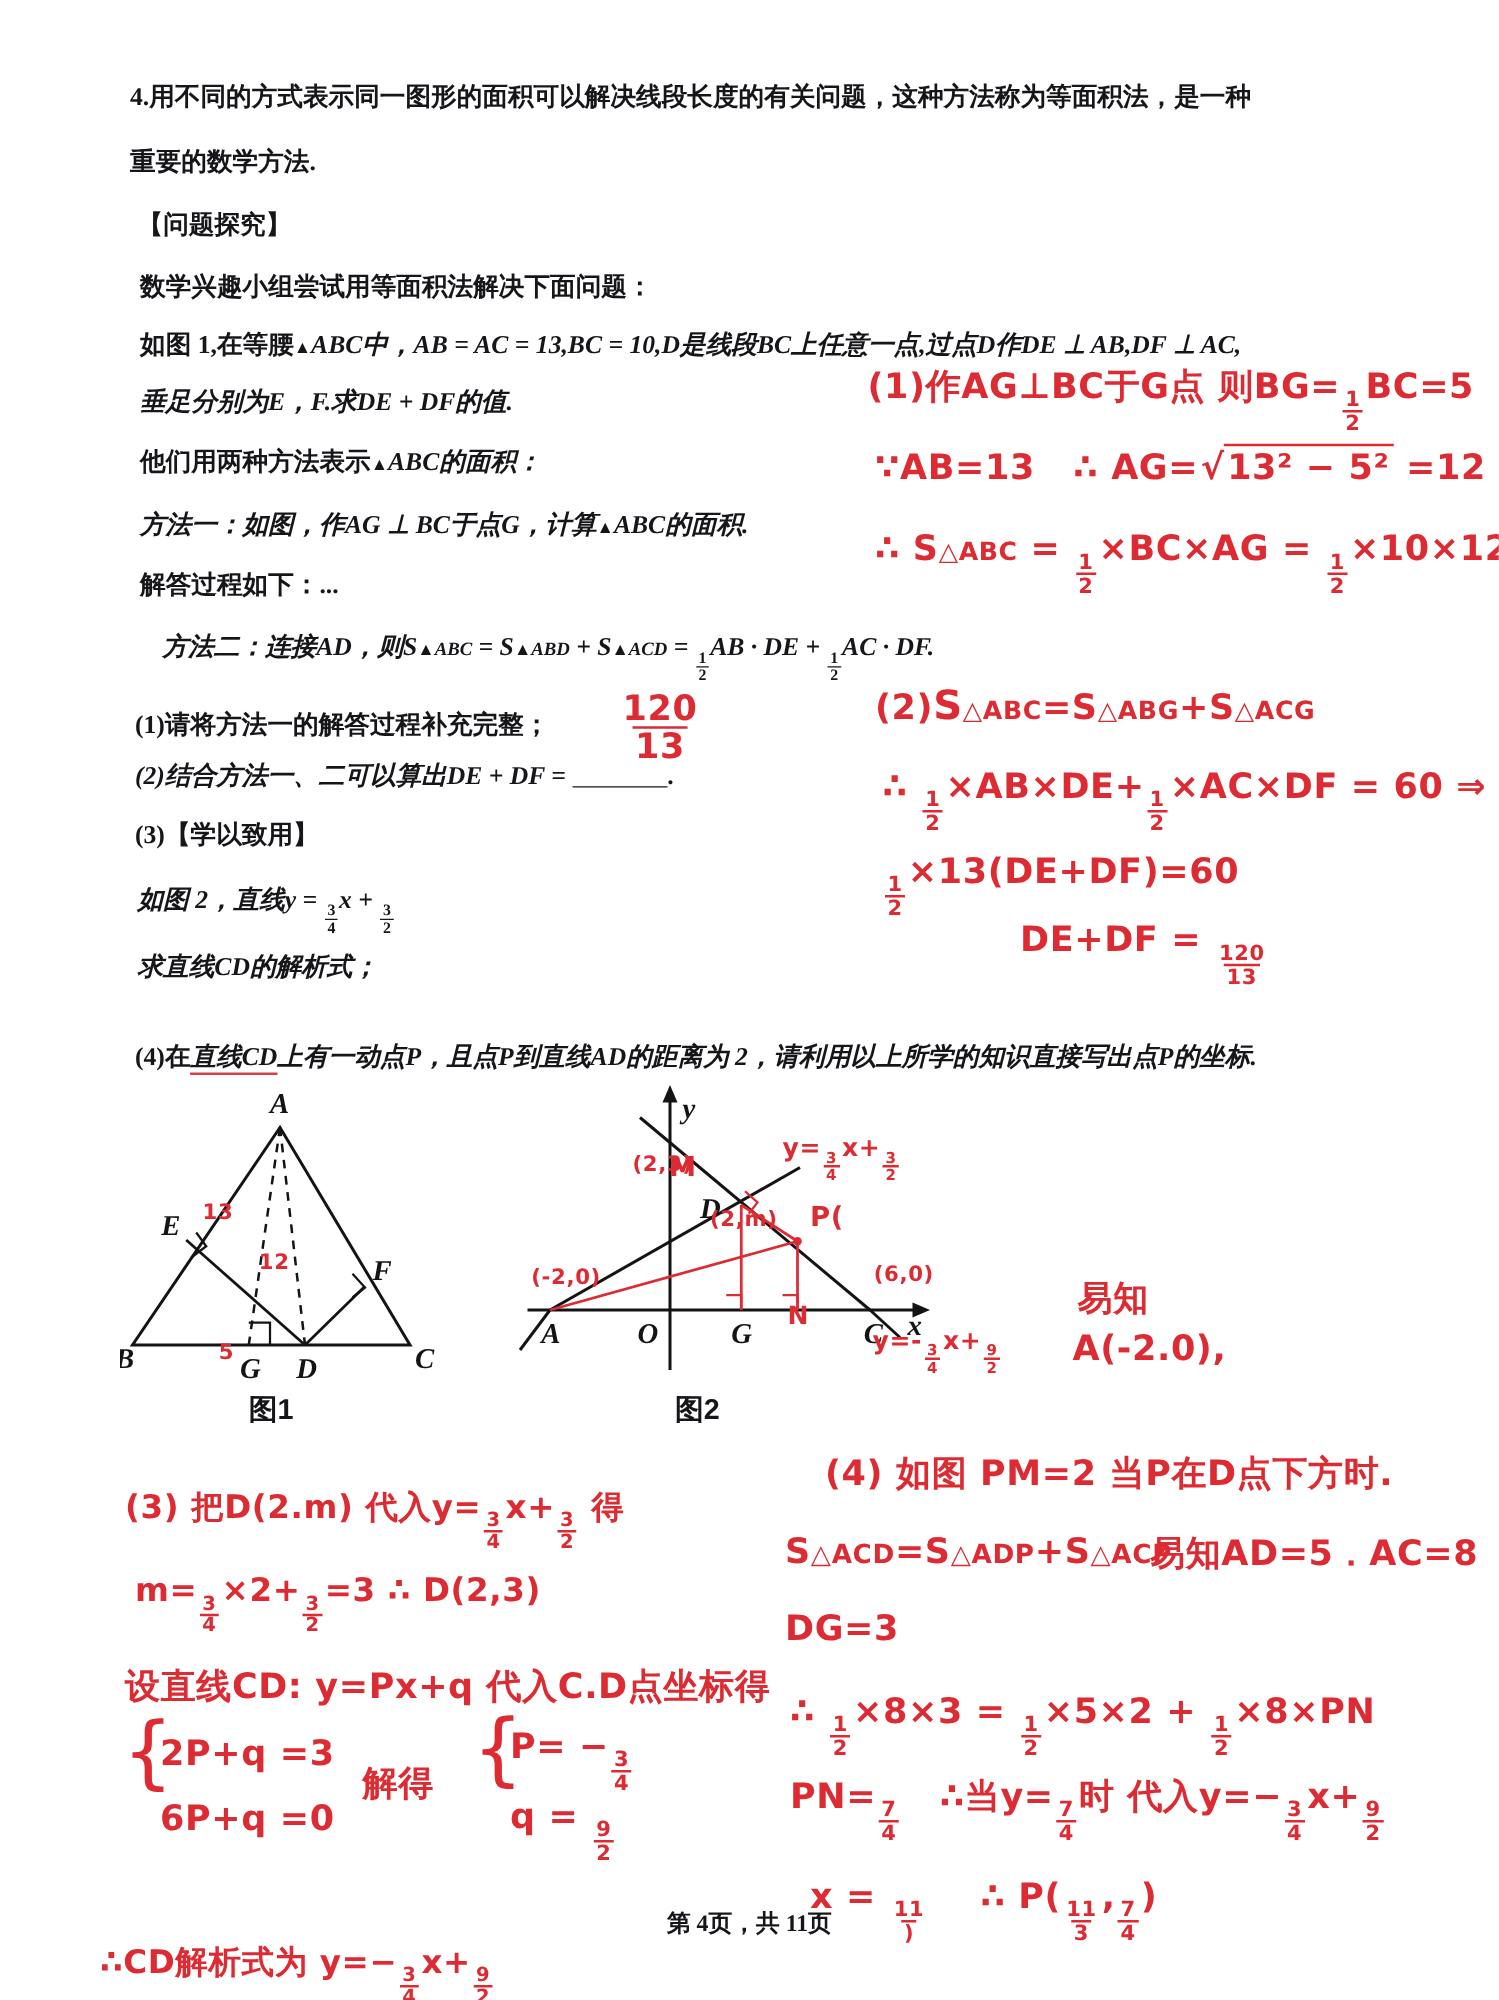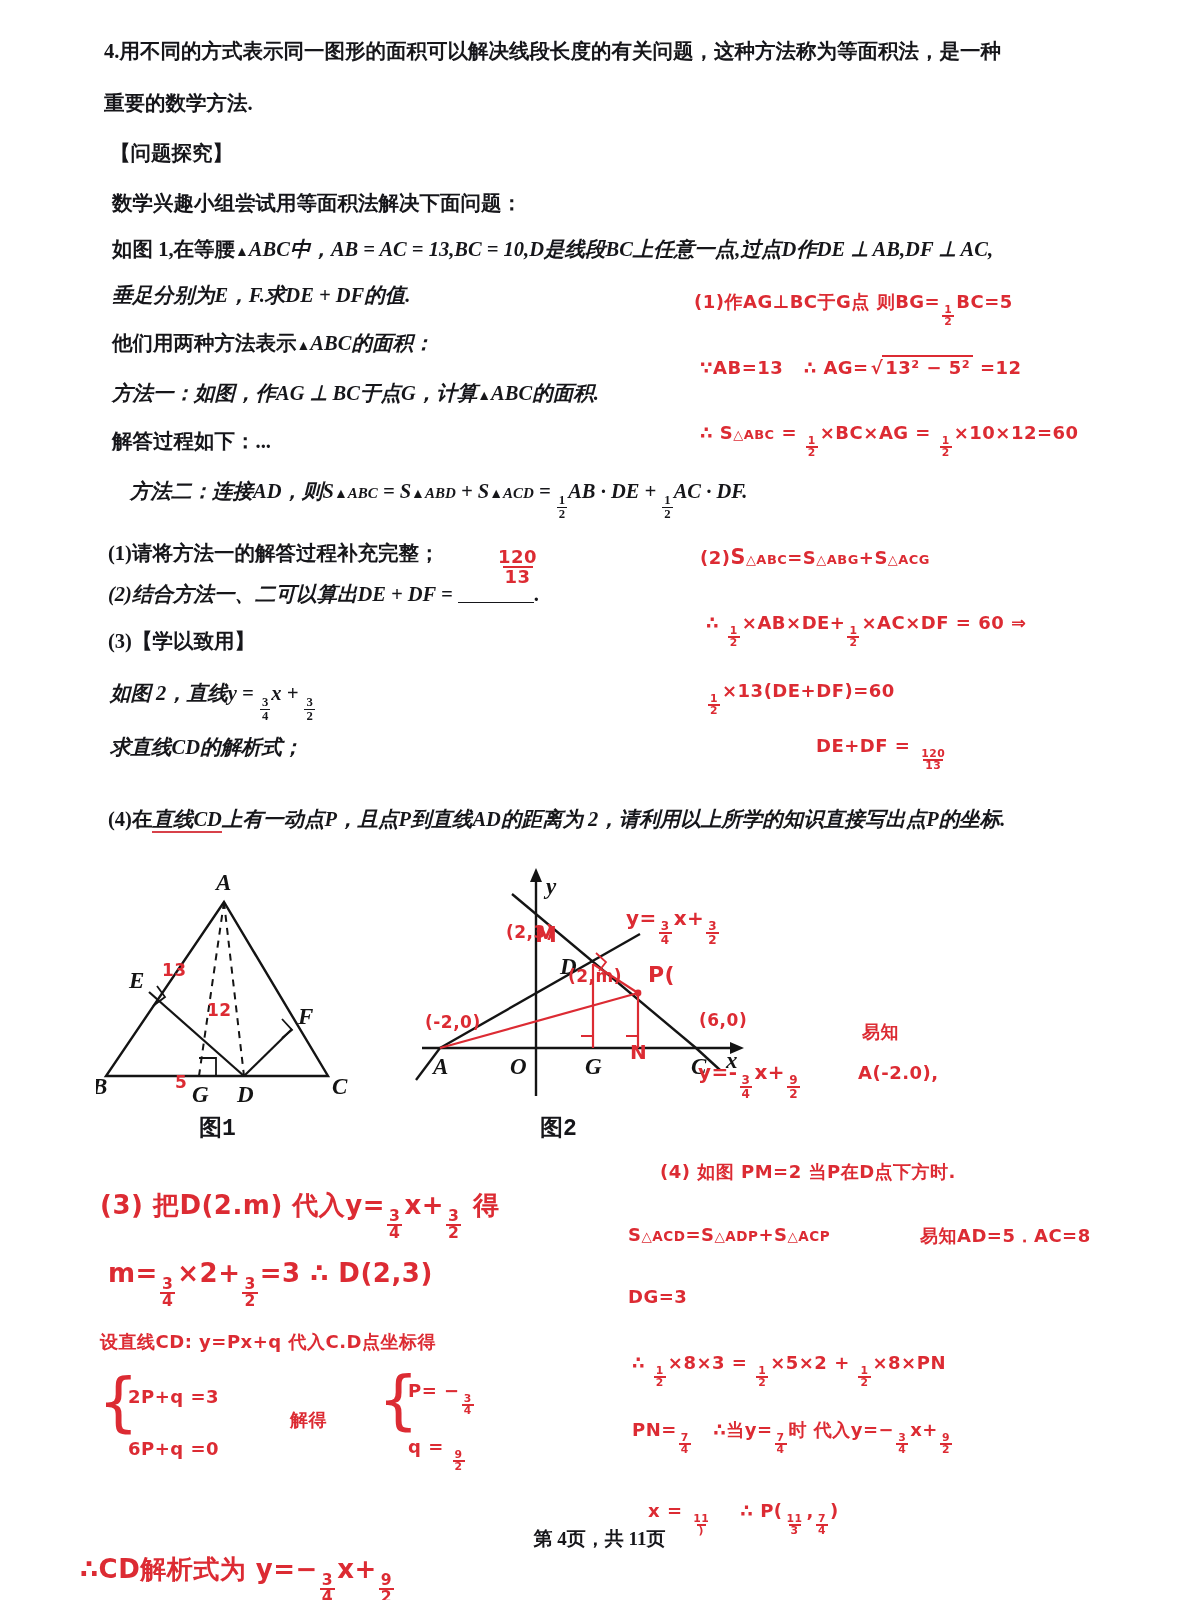--- a/index.html
+++ b/index.html
@@ -15,20 +15,21 @@
   .page { position:absolute; inset:0; }
 
   
   .ptxt {
     position:absolute;
     font-family:"Liberation Serif", serif;
     font-weight:700;
     color:#16161a;
     white-space:nowrap;
     line-height:1.1;
+    margin-top:27px;
   }
   .p20 { font-size:20.5px; }
 
   .ital { font-style:italic; font-family:"Liberation Serif", serif; }
 
   
   .frac {
     display:inline-flex;
     flex-direction:column;
     align-items:center;
@@ -58,21 +59,21 @@
     position:absolute;
     color:#dc2b33;
     font-family:"DejaVu Sans", sans-serif;
     font-weight:700;
     white-space:nowrap;
     letter-spacing:0.5px;
     transform-origin:left top;
   }
   .hw-cn { font-family:"DejaVu Sans", sans-serif; }
   .h26 { font-size:26px; }
-  .h24 { font-size:18px; }
+  .h24 { font-size:28px; }
   .h22 { font-size:22px; }
   .h20 { font-size:20px; }
   .h17 { font-size:17px; }
 
   .hfrac {
     display:inline-flex;
     flex-direction:column;
     align-items:center;
     vertical-align:-0.42em;
     font-size:0.60em;
@@ -97,21 +98,21 @@
     font-weight:400;
     color:#dc2b33;
     font-family:"DejaVu Sans", sans-serif;
     line-height:1;
   }
 
   
   .fig { position:absolute; }
   .figcap {
     position:absolute;
-    font-family:Liberation Mono, monospace;
+    font-family:Liberation Sans, sans-serif;
     font-weight:700;
     font-size:23px;
     color:#16161a;
   }
 
   
   .footer {
     position:absolute;
     left:0; right:0;
     text-align:center;

